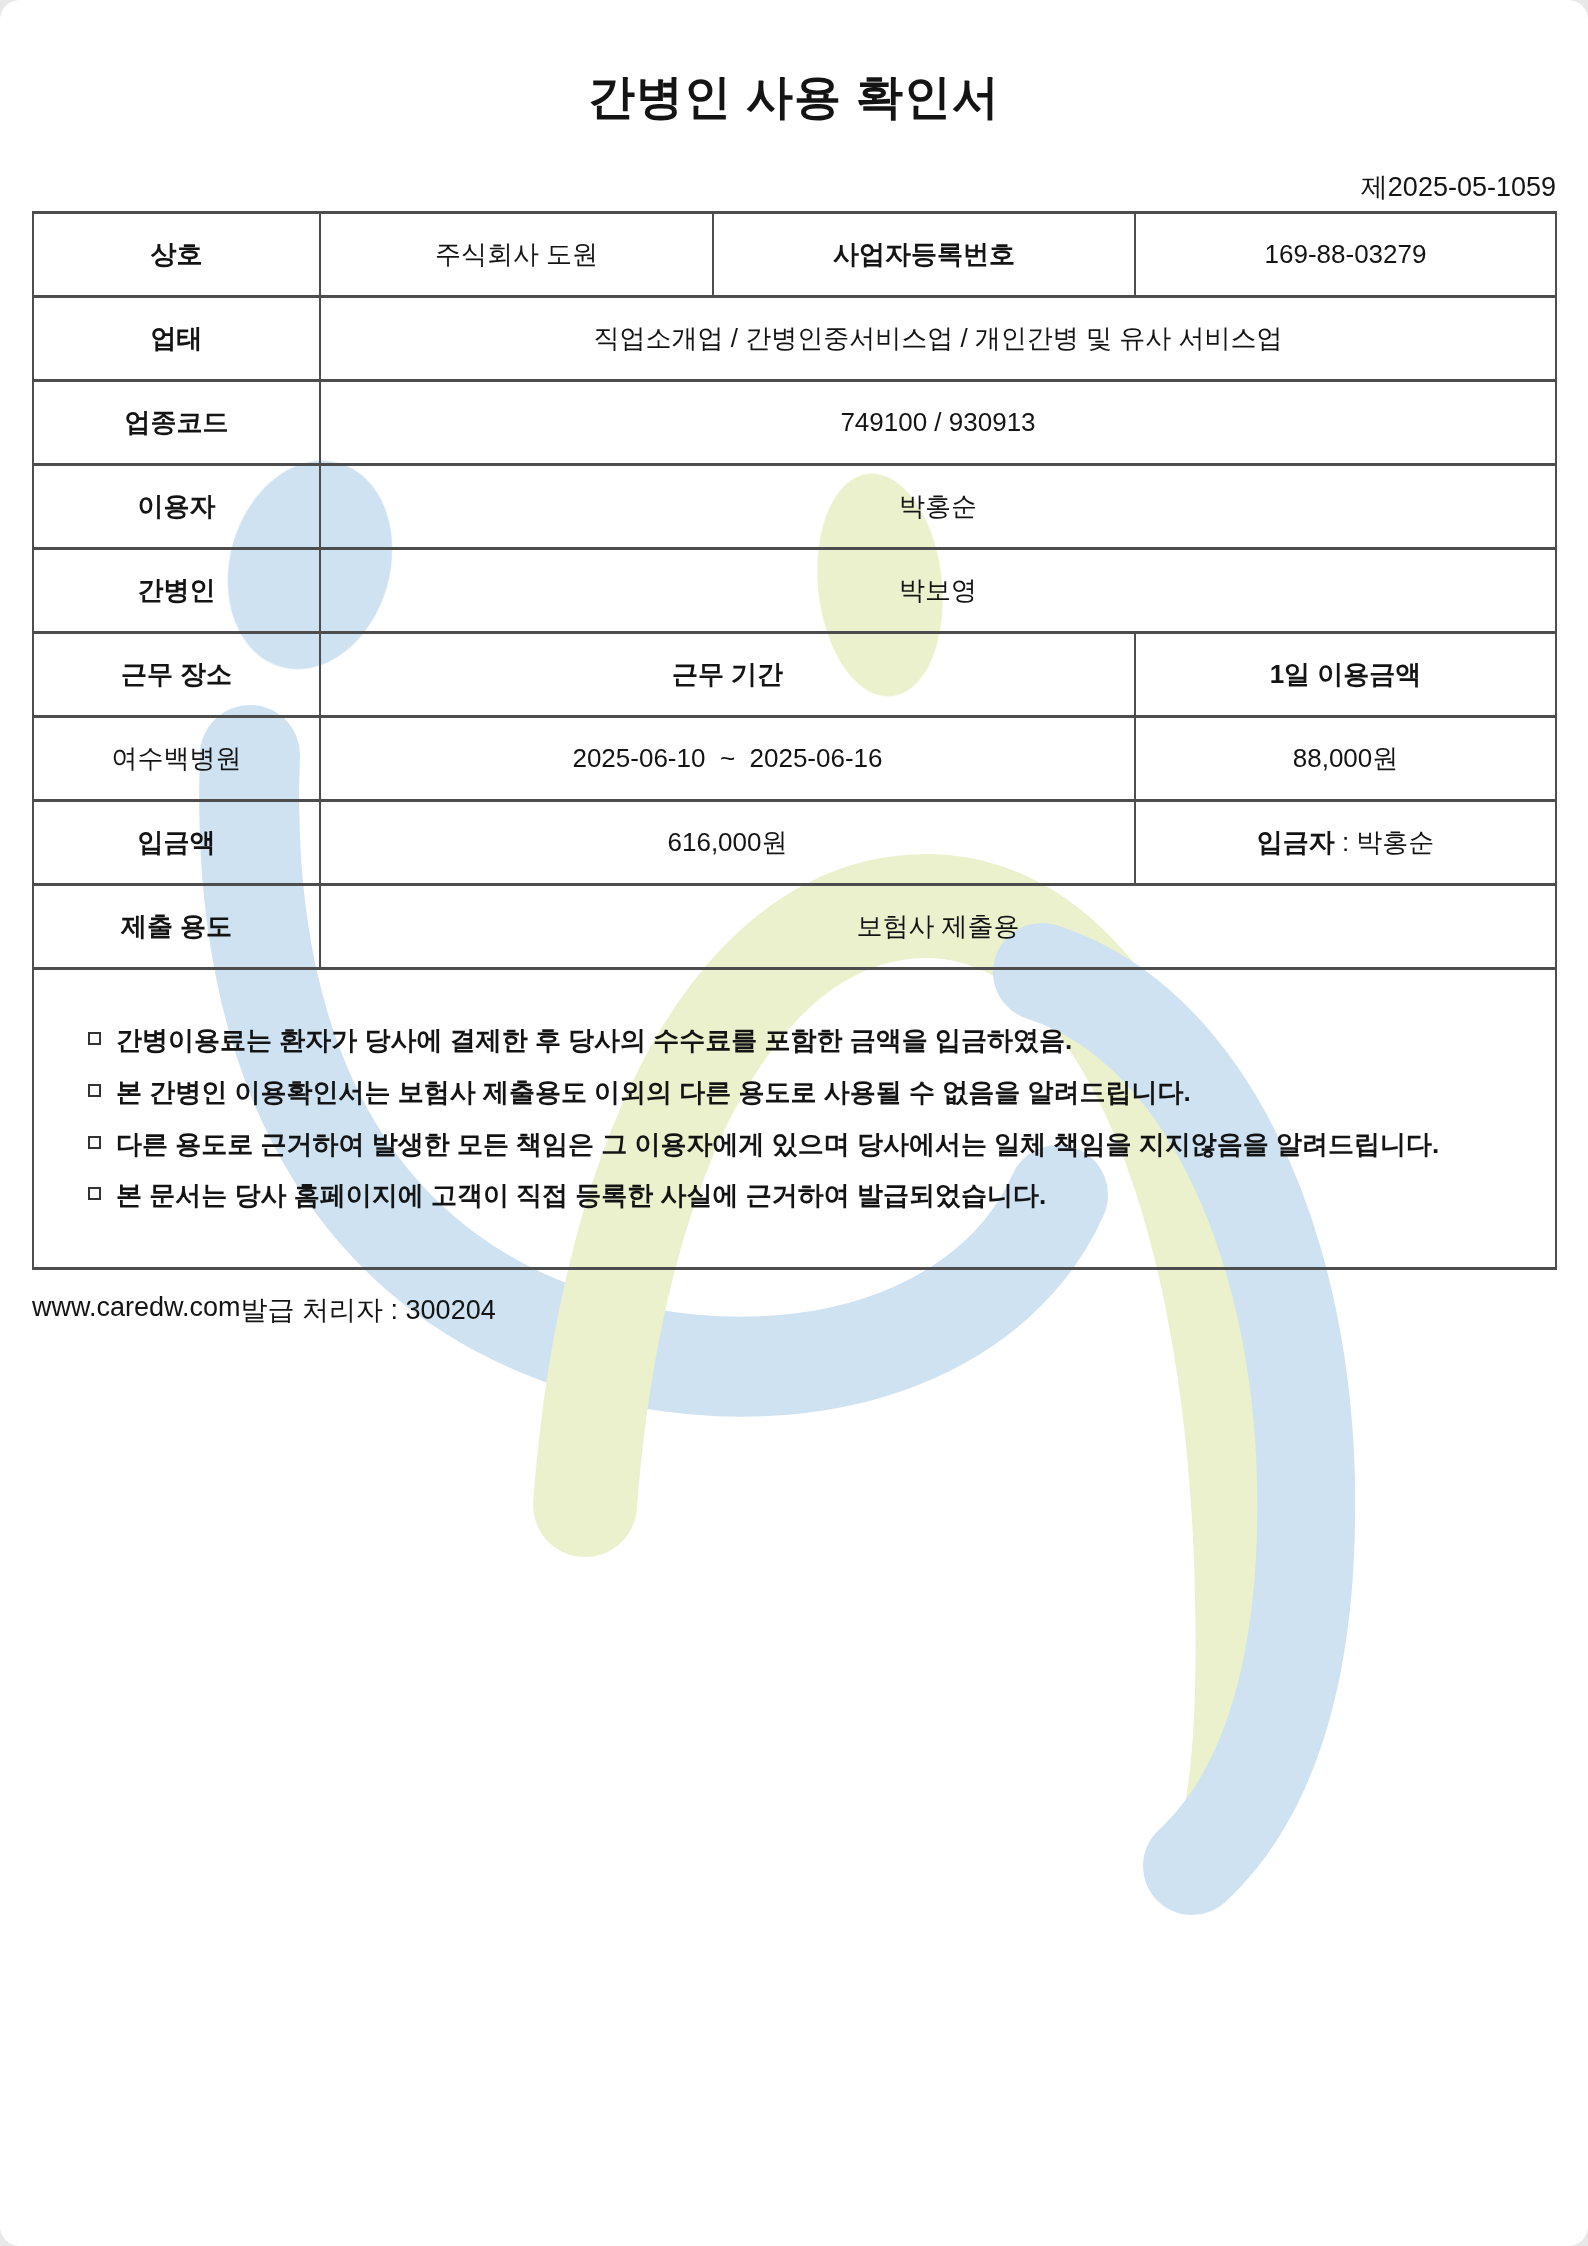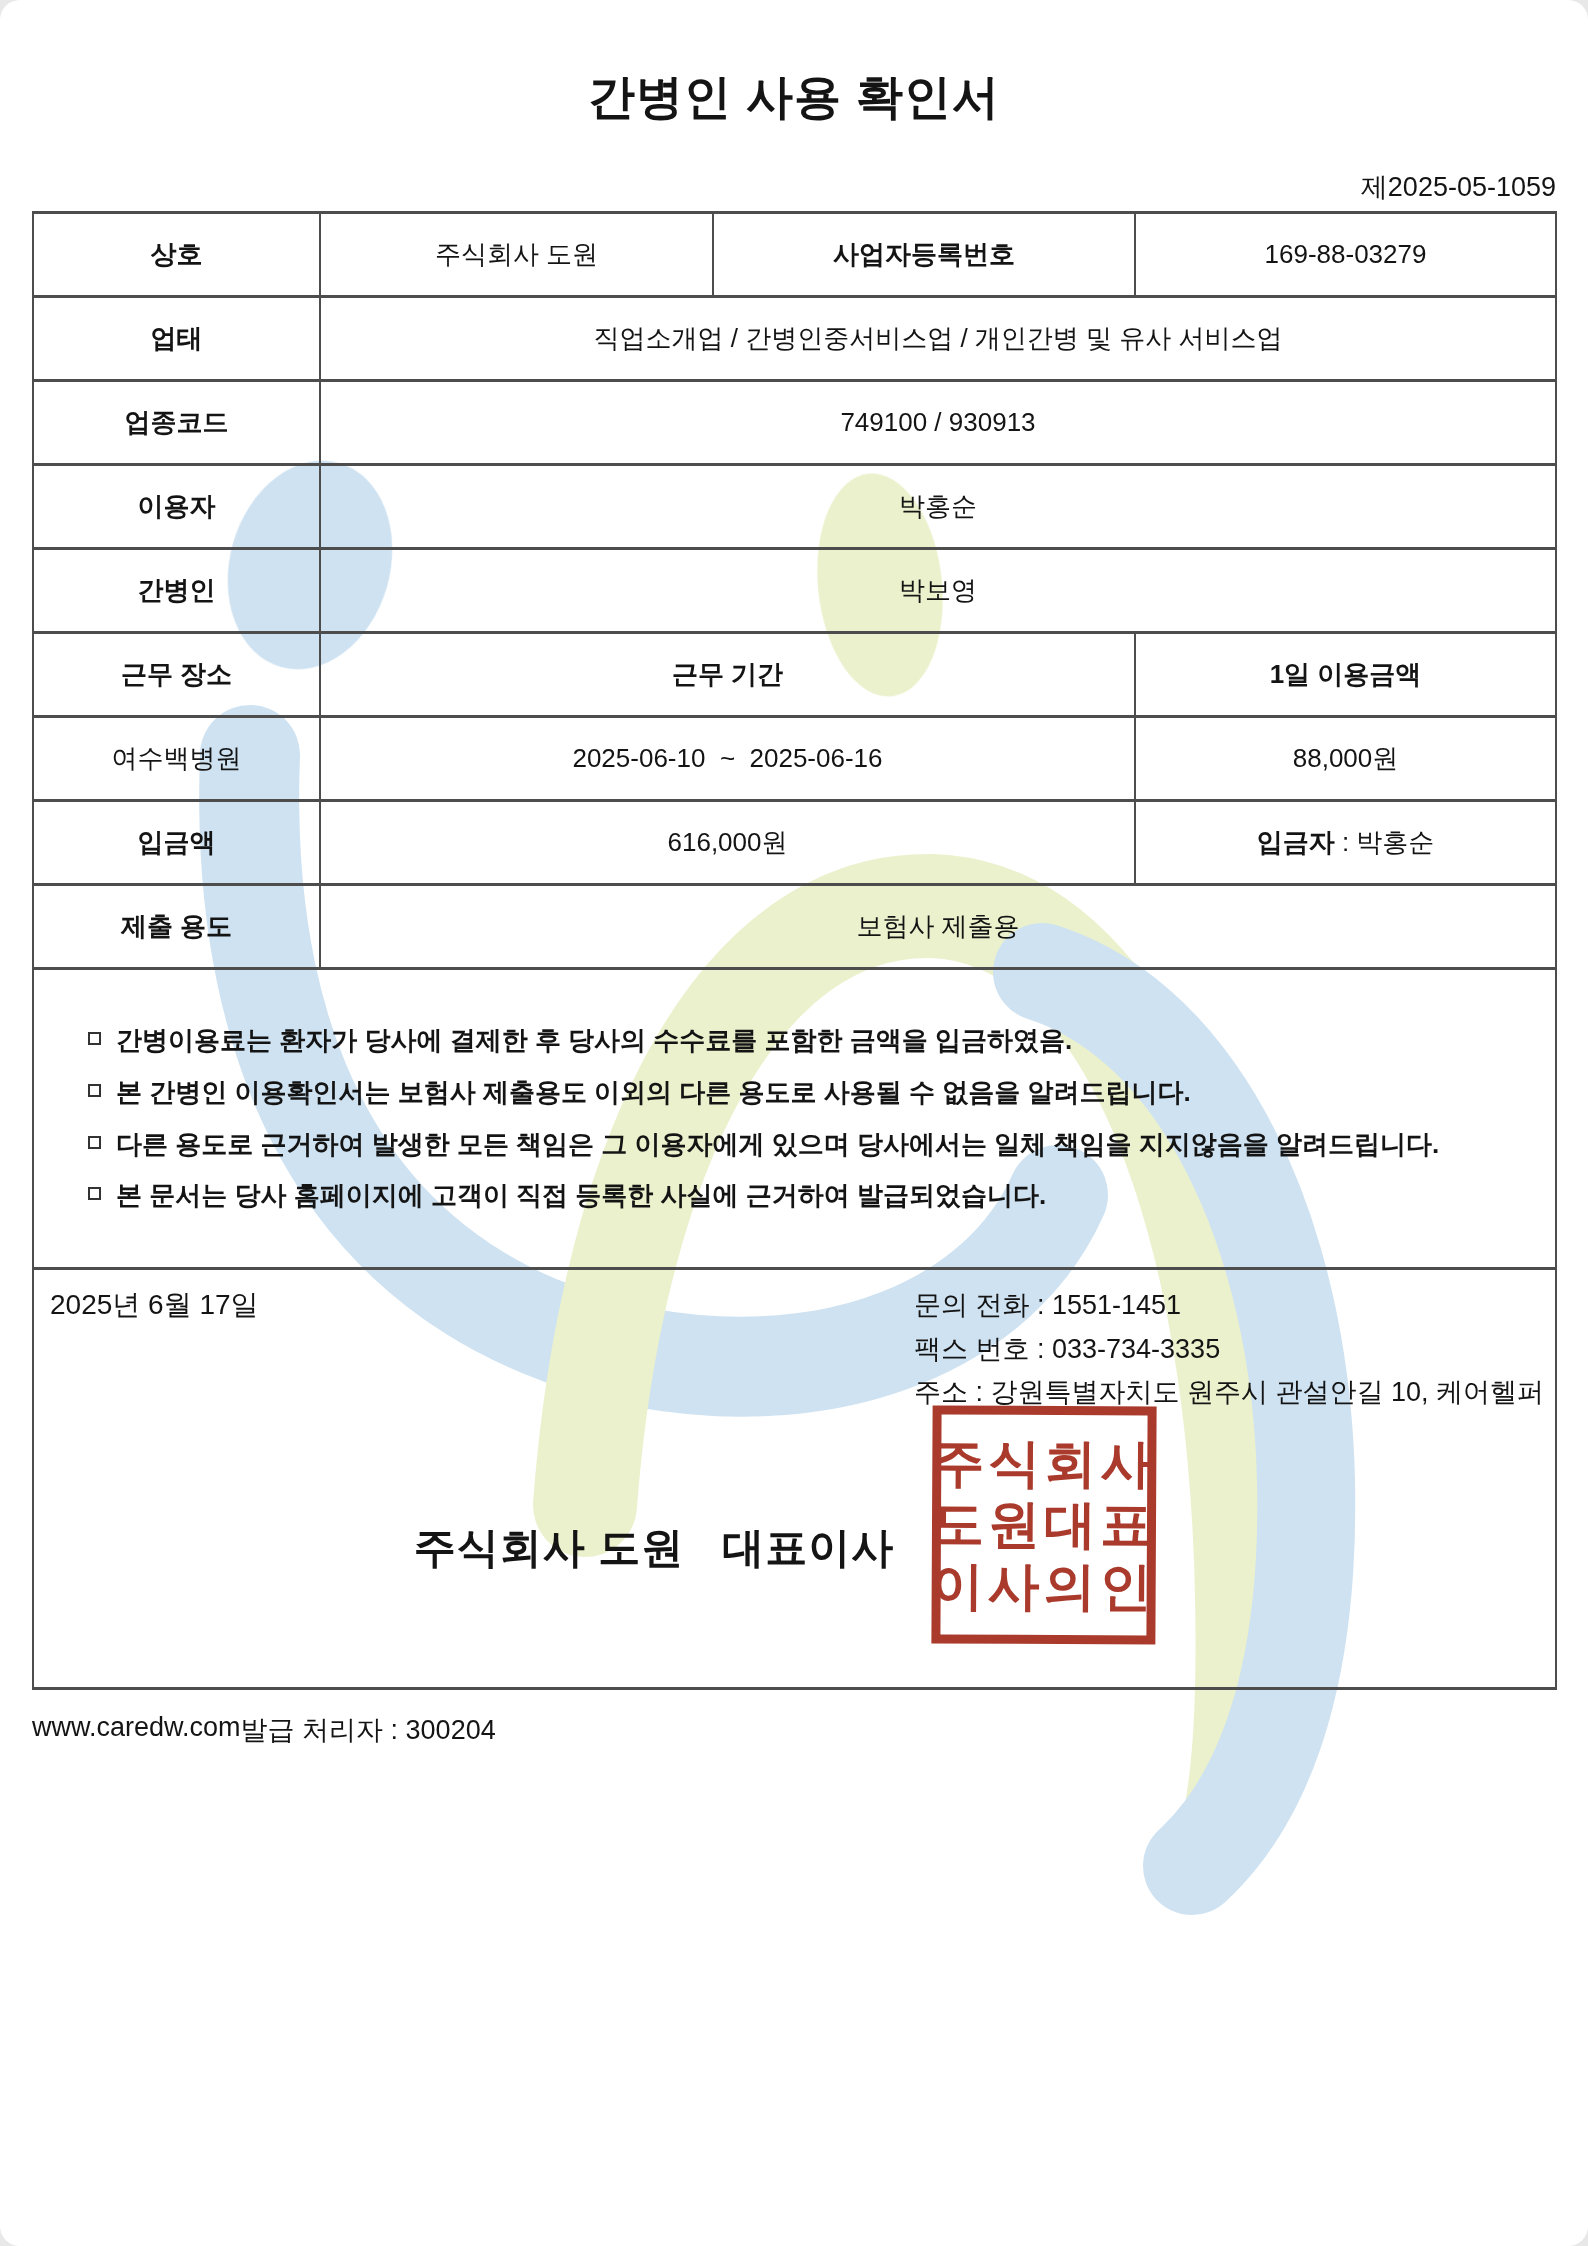--- a/index.html
+++ b/index.html
@@ -133,36 +133,20 @@
         <td colspan="4" class="notes-cell">
           <ul class="notes">
             <li><span class="bullet-square"></span><span>간병이용료는 환자가 당사에 결제한 후 당사의 수수료를 포함한 금액을 입금하였음.</span></li>
             <li><span class="bullet-square"></span><span>본 간병인 이용확인서는 보험사 제출용도 이외의 다른 용도로 사용될 수 없음을 알려드립니다.</span></li>
             <li><span class="bullet-square"></span><span>다른 용도로 근거하여 발생한 모든 책임은 그 이용자에게 있으며 당사에서는 일체 책임을 지지않음을 알려드립니다.</span></li>
             <li><span class="bullet-square"></span><span>본 문서는 당사 홈페이지에 고객이 직접 등록한 사실에 근거하여 발급되었습니다.</span></li>
           </ul>
         </td>
       </tr>
 
-      <tr class="r-bottom">
-        <td colspan="4" class="bottom-cell">
-          <div class="issue-date">2025년 6월 17일</div>
-          <div class="contact-block">
-            <div>문의 전화 : 1551-1451</div>
-            <div>팩스 번호 : 033-734-3335</div>
-            <div>주소 : 강원특별자치도 원주시 관설안길 10, 케어헬퍼</div>
-          </div>
-          <div class="signature">주식회사 도원 &nbsp; 대표이사</div>
-          <div class="stamp">
-            <div>주식회사</div>
-            <div>도원대표</div>
-            <div>이사의인</div>
-          </div>
-        </td>
-      </tr>
     </tbody>
       </table>
 
     <div class="page-footer">
       <span>www.caredw.com</span>
       <span>발급 처리자 : 300204</span>
     </div>
   </div>
 </div>
 

